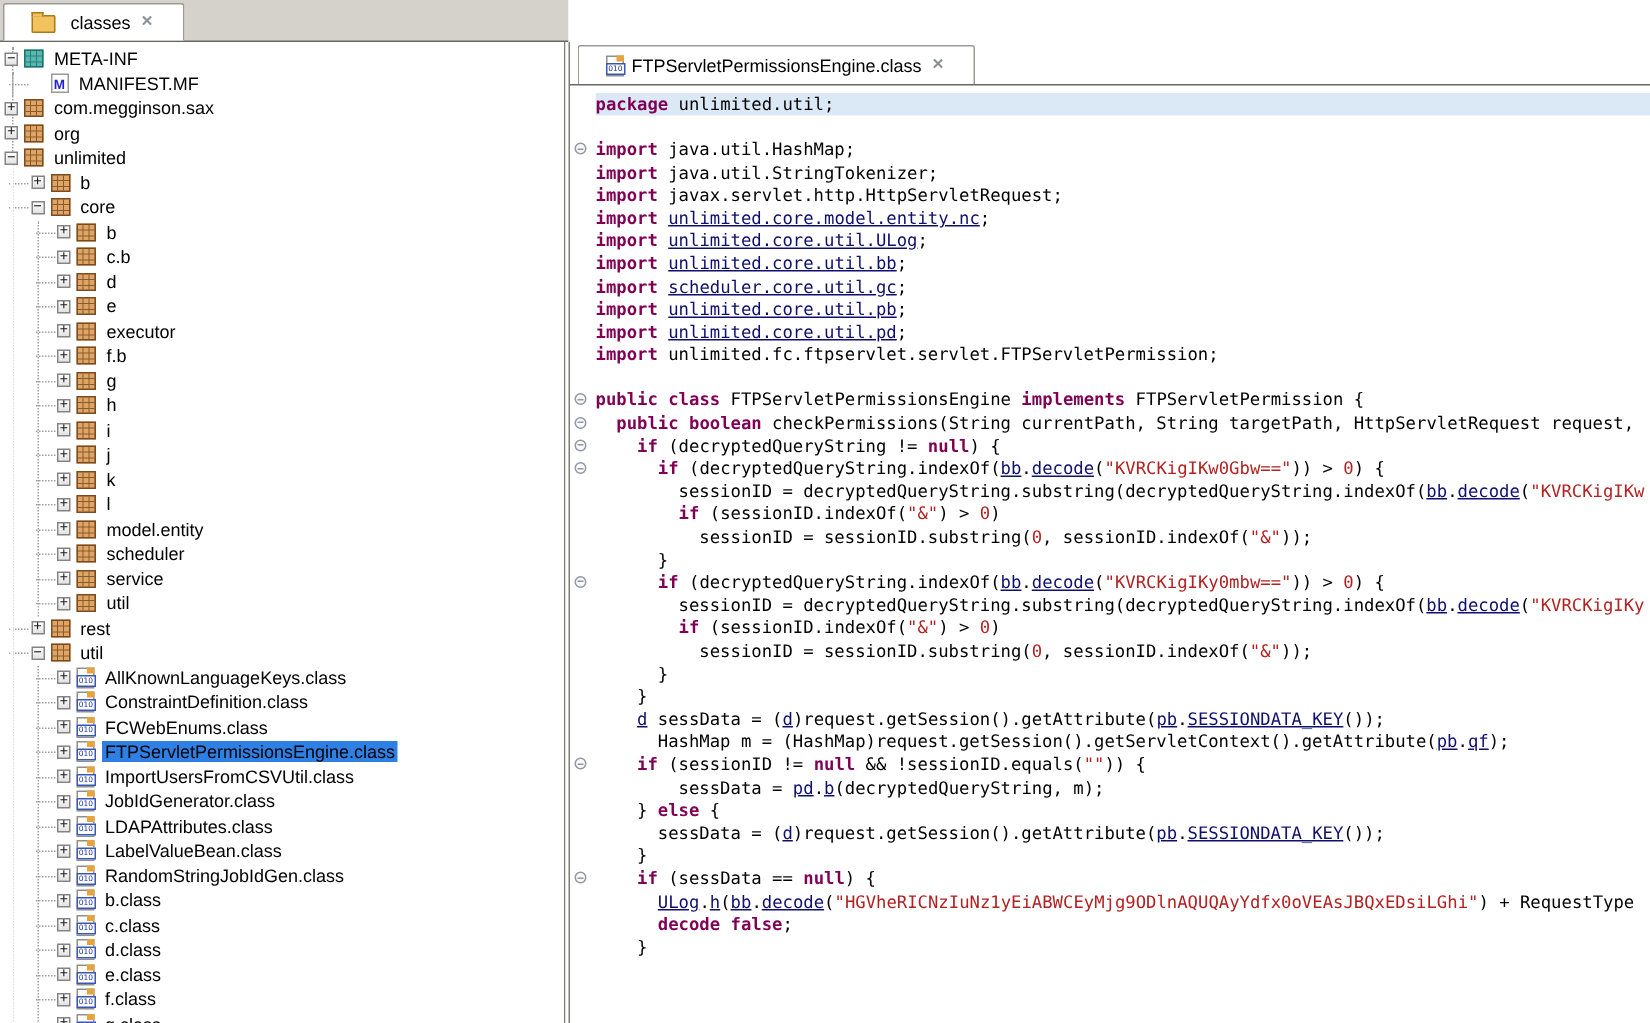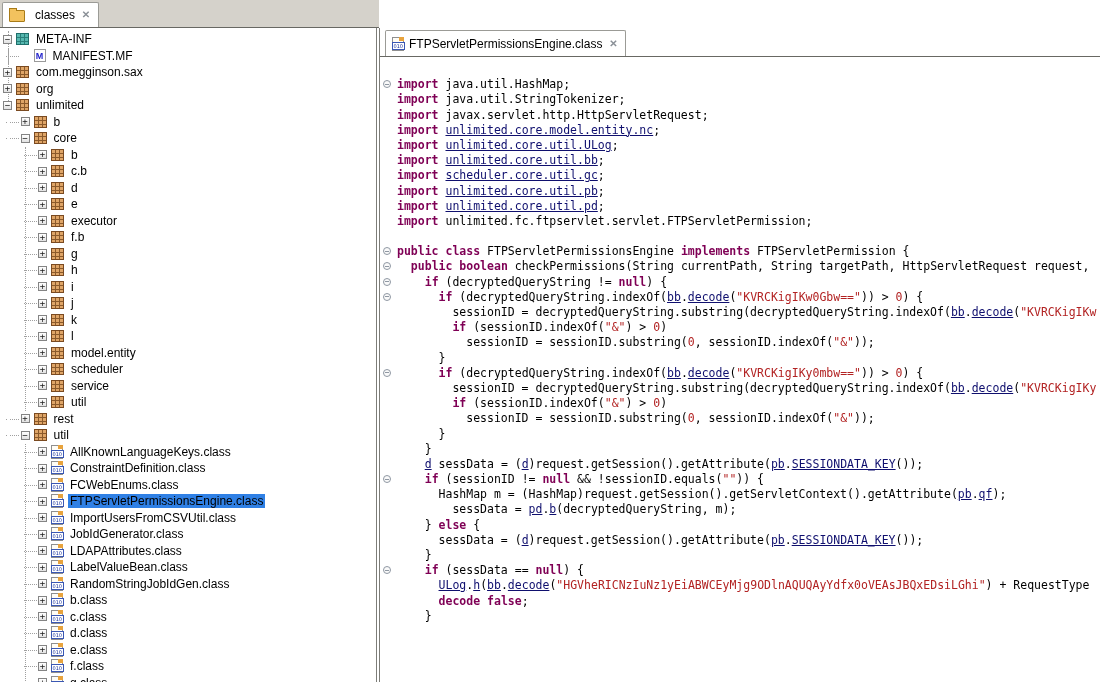--- a/index.html
+++ b/index.html
@@ -5,21 +5,21 @@
   html,body { margin:0; padding:0; background:#fff; }
   .app { width:1100px; height:682px; position:relative; overflow:hidden; background:#fff;
          font-family:"Liberation Sans", sans-serif; color:#000; }
 
   
   .top-row { display:flex; height:28px; }
   .left-strip { width:379px; box-sizing:border-box; background:#d5d2cb;
                 border-bottom:1px solid #686863; display:flex; align-items:flex-end; padding-left:2px; }
   .top-right { flex:1; background:#fff; }
   .tab { background:#fff; border:1px solid #9b9b96; border-bottom:none;
-         height:24px; display:flex; align-items:center; padding:0 6px; gap:5px;
+         height:24px; display:flex; align-items:center; padding:0 18px; gap:5px;
          font-size:12px; border-top-left-radius:2px; border-top-right-radius:2px; white-space:nowrap; }
   .close { width:12px; height:12px; line-height:12px; text-align:center;
            color:#8a9097; font-size:10px; font-weight:bold; }
   .close::before { content:"✕"; }
 
   
   .main { display:flex; height:654px; }
   .tree-panel { width:377px; box-sizing:border-box; border-right:1px solid #7d7d78;
                 background:#fff; overflow:hidden; padding:3px 0 0 3px; font-size:12px; }
   .gap { width:2px; background:#fff; }
@@ -408,20 +408,24 @@
     <div class="gap"></div>
     <div class="right-panel">
       <div class="code-tabbar">
         <div class="tab">
           <span class="ic cls"></span>
           <span>FTPServletPermissionsEngine.class</span>
           <span class="close"></span>
         </div>
       </div>
       <div class="code-area" id="code-lines">
+          <div class="cl hl">
+            <span class="gut"></span>
+            <span class="ct"><span class="tk-k">package</span><span class="tk-p"> unlimited.util;</span></span>
+          </div>
           <div class="cl">
             <span class="gut"></span>
             <span class="ct"></span>
           </div>
           <div class="cl">
             <span class="gut fold"></span>
             <span class="ct"><span class="tk-k">import</span><span class="tk-p"> java.util.HashMap;</span></span>
           </div>
           <div class="cl">
             <span class="gut"></span>
@@ -517,26 +521,26 @@
           </div>
           <div class="cl">
             <span class="gut"></span>
             <span class="ct"><span class="tk-p">    }</span></span>
           </div>
           <div class="cl">
             <span class="gut"></span>
             <span class="ct"><span class="tk-p">    </span><span class="tk-l">d</span><span class="tk-p"> sessData = (</span><span class="tk-l">d</span><span class="tk-p">)request.getSession().getAttribute(</span><span class="tk-l">pb</span><span class="tk-p">.</span><span class="tk-l">SESSIONDATA_KEY</span><span class="tk-p">());</span></span>
           </div>
           <div class="cl">
+            <span class="gut"></span>
+            <span class="ct"><span class="tk-p">      HashMap m = (HashMap)request.getSession().getServletContext().getAttribute(</span><span class="tk-l">pb</span><span class="tk-p">.</span><span class="tk-l">qf</span><span class="tk-p">);</span></span>
+          </div>
+          <div class="cl">
             <span class="gut fold"></span>
             <span class="ct"><span class="tk-p">    </span><span class="tk-k">if</span><span class="tk-p"> (sessionID != </span><span class="tk-k">null</span><span class="tk-p"> &amp;&amp; !sessionID.equals(</span><span class="tk-s">""</span><span class="tk-p">)) {</span></span>
-          </div>
-          <div class="cl">
-            <span class="gut"></span>
-            <span class="ct"><span class="tk-p">      HashMap m = (HashMap)request.getSession().getServletContext().getAttribute(</span><span class="tk-l">pb</span><span class="tk-p">.</span><span class="tk-l">qf</span><span class="tk-p">);</span></span>
           </div>
           <div class="cl">
             <span class="gut"></span>
             <span class="ct"><span class="tk-p">        sessData = </span><span class="tk-l">pd</span><span class="tk-p">.</span><span class="tk-l">b</span><span class="tk-p">(decryptedQueryString, m);</span></span>
           </div>
           <div class="cl">
             <span class="gut"></span>
             <span class="ct"><span class="tk-p">    } </span><span class="tk-k">else</span><span class="tk-p"> {</span></span>
           </div>
           <div class="cl">

